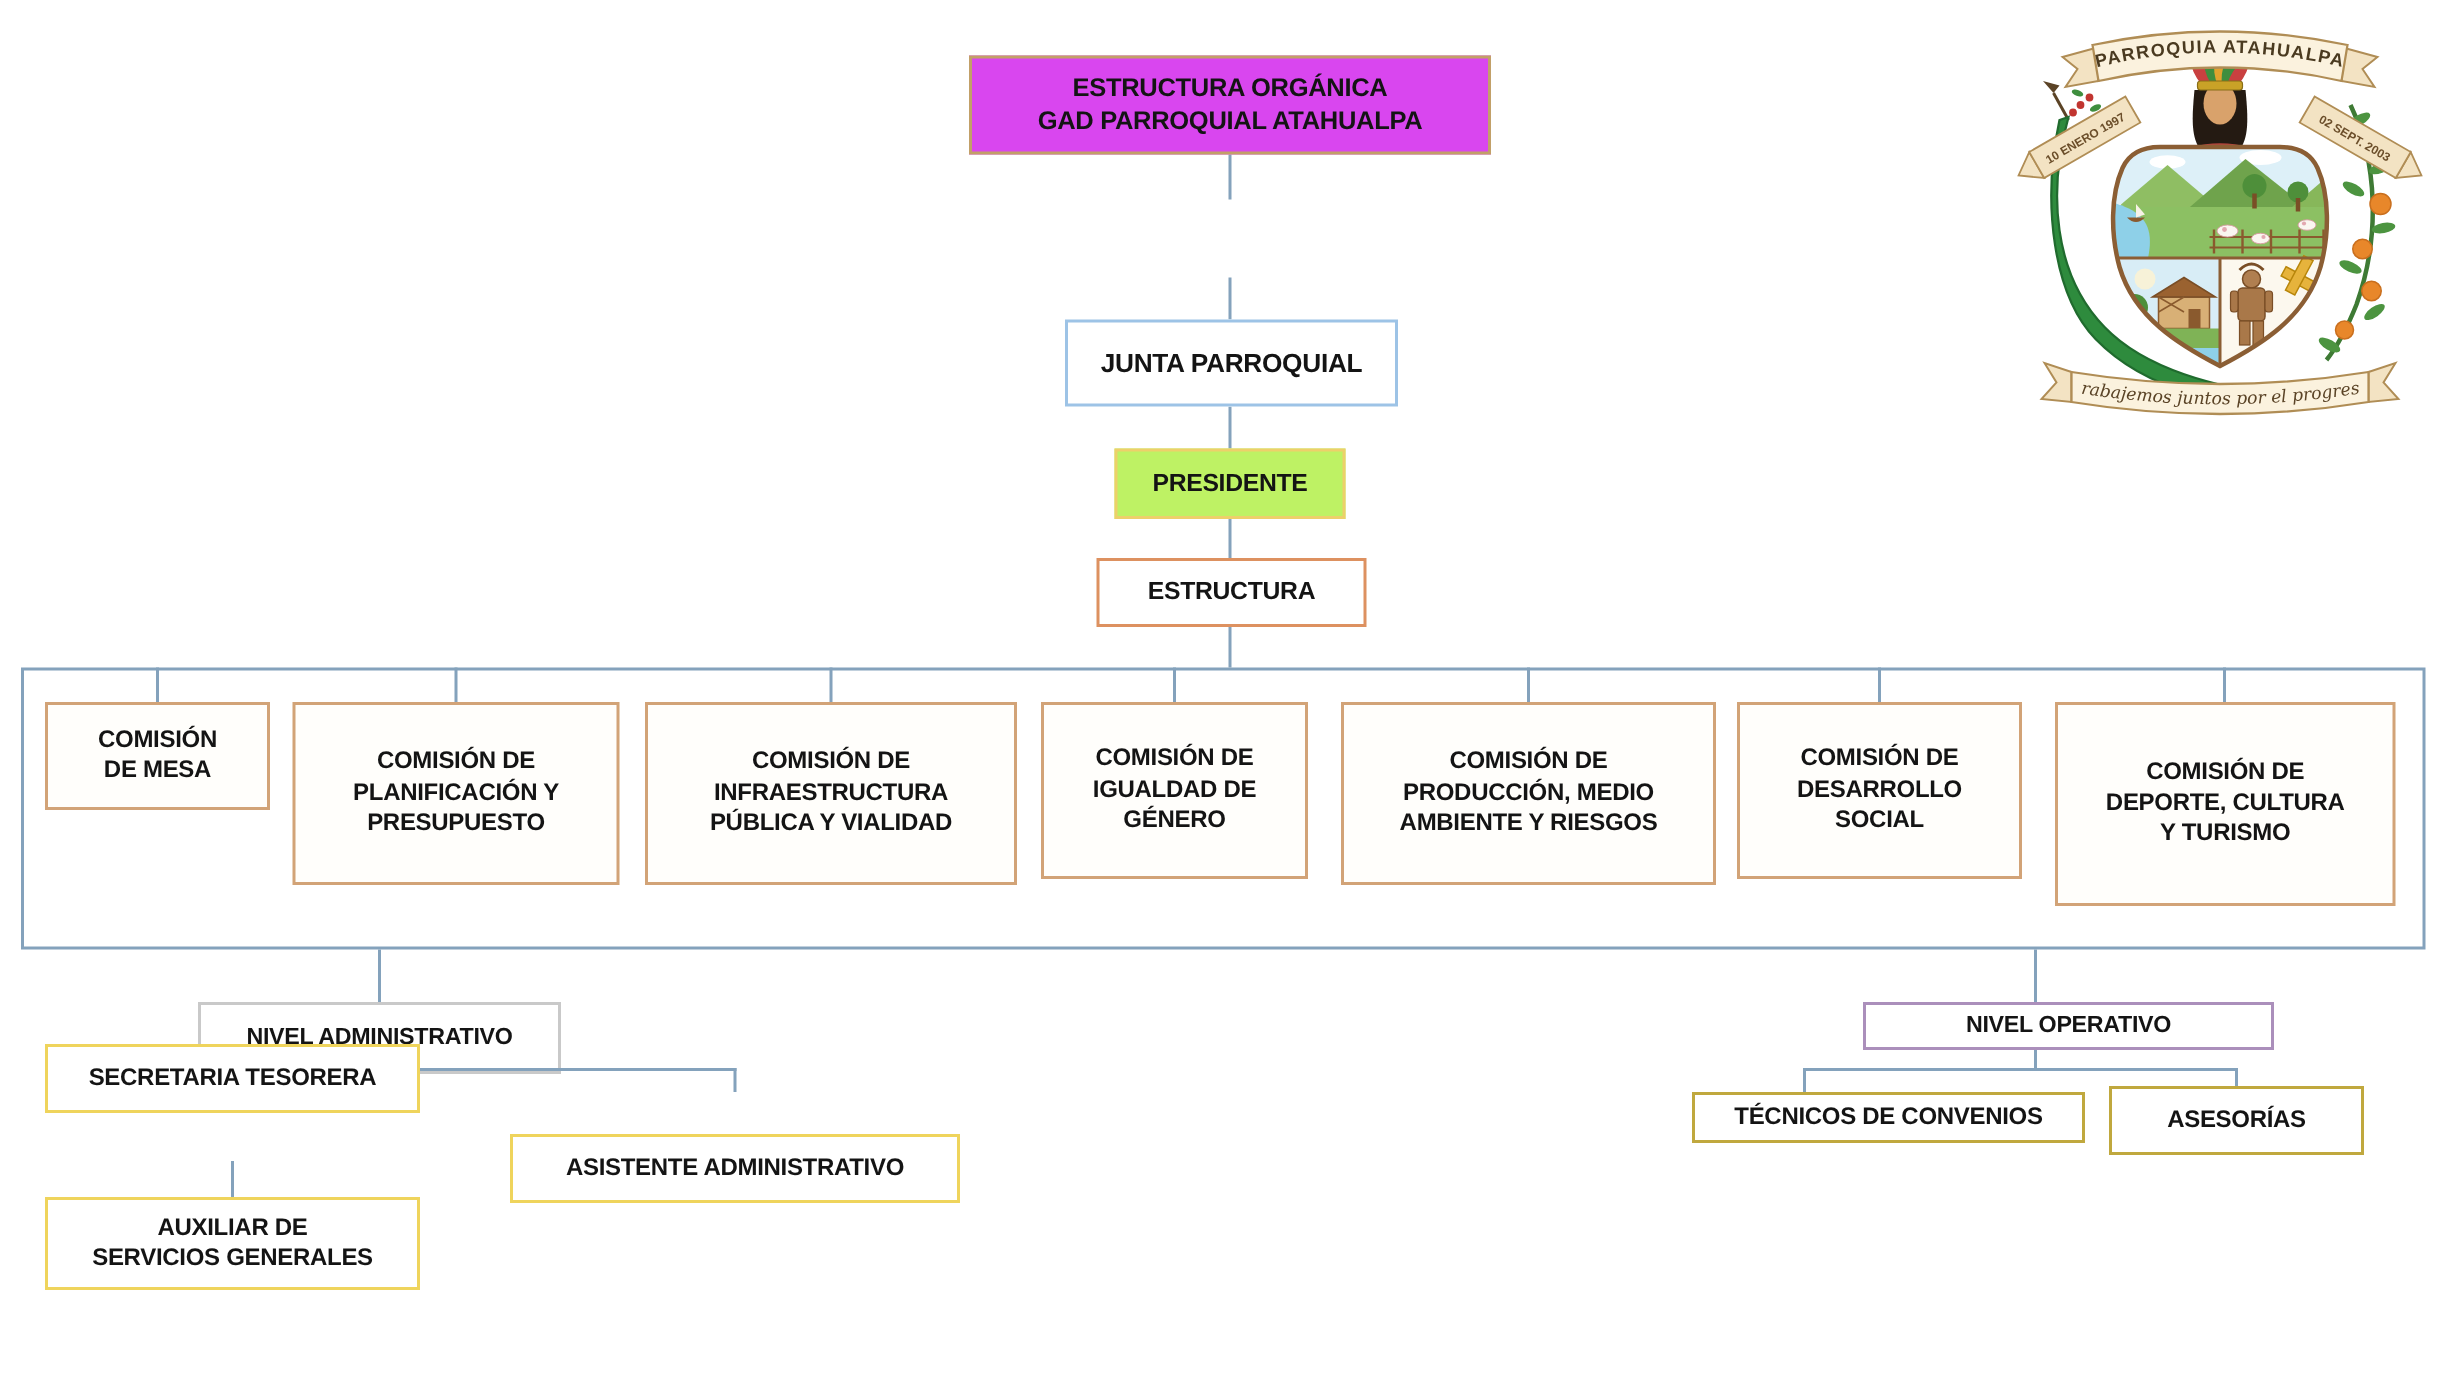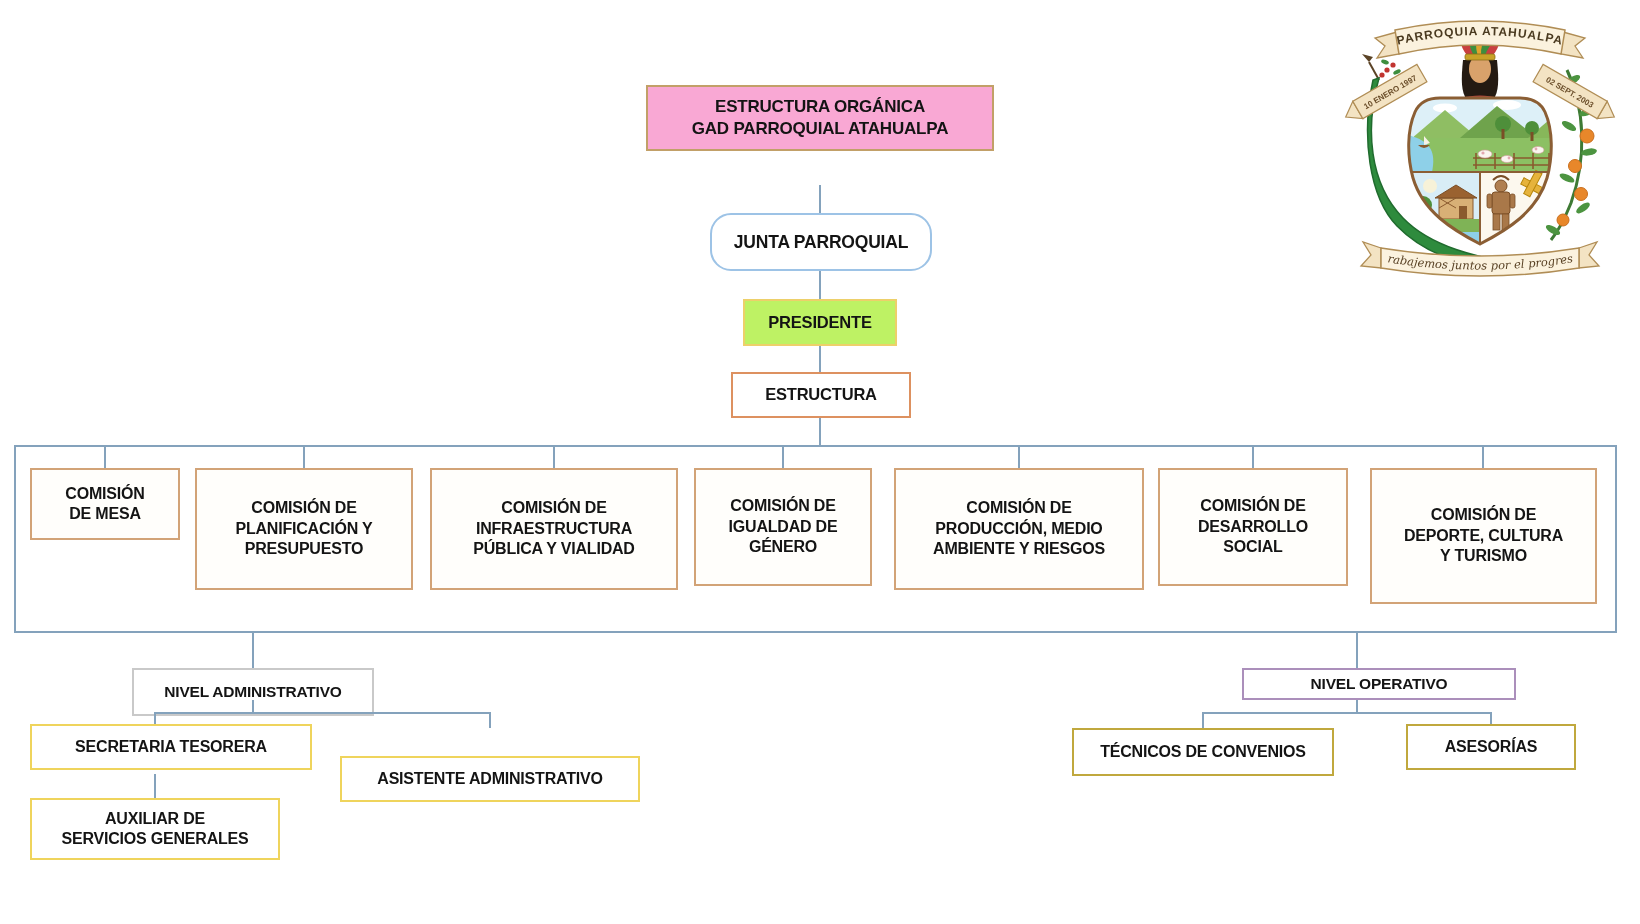--- a/index.html
+++ b/index.html
@@ -5,23 +5,23 @@
   html,body{margin:0;padding:0;background:#ffffff;}
   .canvas{
     position:relative;width:1640px;height:924px;background:#ffffff;overflow:hidden;
     font-family:"Liberation Sans",sans-serif;color:#141414;
   }
   .node{
     position:absolute;box-sizing:border-box;background:#ffffff;border:2px solid #999;
     display:flex;align-items:center;justify-content:center;text-align:center;
     font-weight:bold;letter-spacing:-0.2px;line-height:1.28;white-space:pre-line;
   }
-  .b-tan{border-color:#C2A068;background:#f9a8d4;margin-top:48px;}
+  .b-tan{border-color:#C2A068;background:#d946ef;}
   .b-green{border-color:#9BAE85;background:#FBFCF7;}
-  .b-blue{border-color:#9DC3E6;border-radius:21px;}
+  .b-blue{border-color:#9DC3E6;}
   .b-yellow{border-color:#EDD06A;background:#bef264;}
   .b-orange{border-color:#DD9160;}
   .b-com{border-color:#D2A377;background:#FFFEFB;}
   .b-cont{border-color:#84A2BC;background:transparent;}
   .b-gray{border-color:#C9C9C9;}
   .b-purple{border-color:#AB8FBB;}
   .b-bright{border-color:#EFD45C;}
   .b-gold{border-color:#C0A83E;}
   .vl{position:absolute;width:2px;background:#84A2BC;}
   .hl{position:absolute;height:2px;background:#84A2BC;}
@@ -81,35 +81,35 @@
 DEPORTE, CULTURA
 Y TURISMO</div>
 
   <div class="vl" style="left:252px;top:633px;height:35px"></div>
   <div class="node b-gray f155" style="left:132px;top:668px;width:242px;height:48px">NIVEL ADMINISTRATIVO</div>
   <div class="vl" style="left:252px;top:700px;height:13px"></div>
   <div class="hl" style="left:154px;top:712px;width:337px"></div>
   <div class="vl" style="left:154px;top:712px;height:16px"></div>
   <div class="vl" style="left:489px;top:712px;height:16px"></div>
 
-  <div class="node b-bright f16" style="left:30px;top:724px;width:282px;height:46px">SECRETARIA TESORERA</div>
+  <div class="node b-bright f16" style="left:30px;top:696px;width:250px;height:46px">SECRETARIA TESORERA</div>
   <div class="node b-bright f16" style="left:340px;top:756px;width:300px;height:46px">ASISTENTE ADMINISTRATIVO</div>
 
   <div class="vl" style="left:154px;top:774px;height:24px"></div>
   <div class="node b-bright f16" style="left:30px;top:798px;width:250px;height:62px">AUXILIAR DE
 SERVICIOS GENERALES</div>
 
   <div class="vl" style="left:1356px;top:633px;height:35px"></div>
   <div class="node b-purple f155" style="left:1242px;top:668px;width:274px;height:32px">NIVEL OPERATIVO</div>
   <div class="vl" style="left:1356px;top:700px;height:13px"></div>
   <div class="hl" style="left:1202px;top:712px;width:290px"></div>
   <div class="vl" style="left:1202px;top:712px;height:16px"></div>
   <div class="vl" style="left:1490px;top:712px;height:12px"></div>
 
-  <div class="node b-gold f16" style="left:1072px;top:728px;width:262px;height:48px">TÉCNICOS DE CONVENIOS</div>
+  <div class="node b-gold f16" style="left:1128px;top:728px;width:262px;height:34px">TÉCNICOS DE CONVENIOS</div>
   <div class="node b-gold f16" style="left:1406px;top:724px;width:170px;height:46px">ASESORÍAS</div>
 
   <div class="logo">
     <svg viewBox="0 0 290 284" width="290" height="284" xmlns="http://www.w3.org/2000/svg">
       <defs>
         <path id="arcTop" d="M58,38 Q145,16 232,38" fill="none"></path>
         <path id="arcBottom" d="M50,254 Q145,269 240,254" fill="none"></path>
         <clipPath id="shieldClip">
           <path d="M145,236 C118,222 88,204 78,170 C72,148 72,122 80,104 C85,93 95,90 105,90 L185,90 C195,90 205,93 210,104 C218,122 218,148 212,170 C202,204 172,222 145,236 Z"></path>
         </clipPath>

